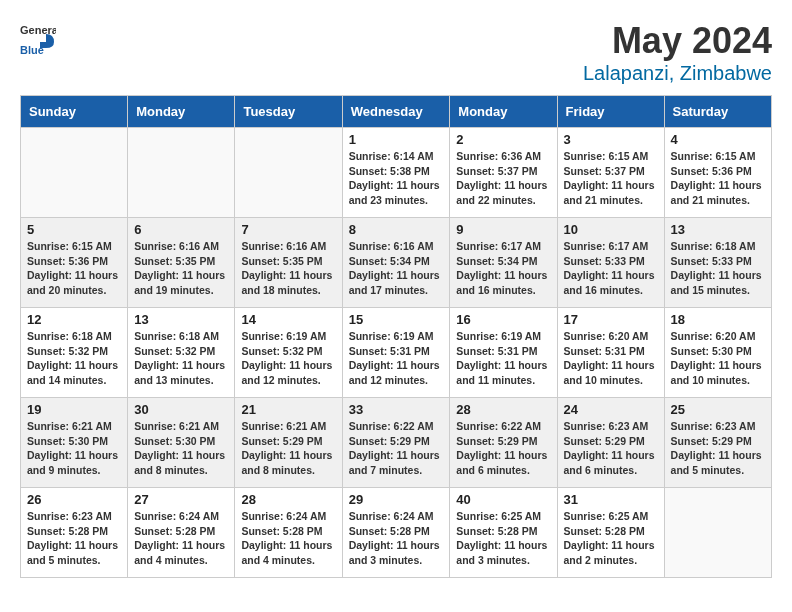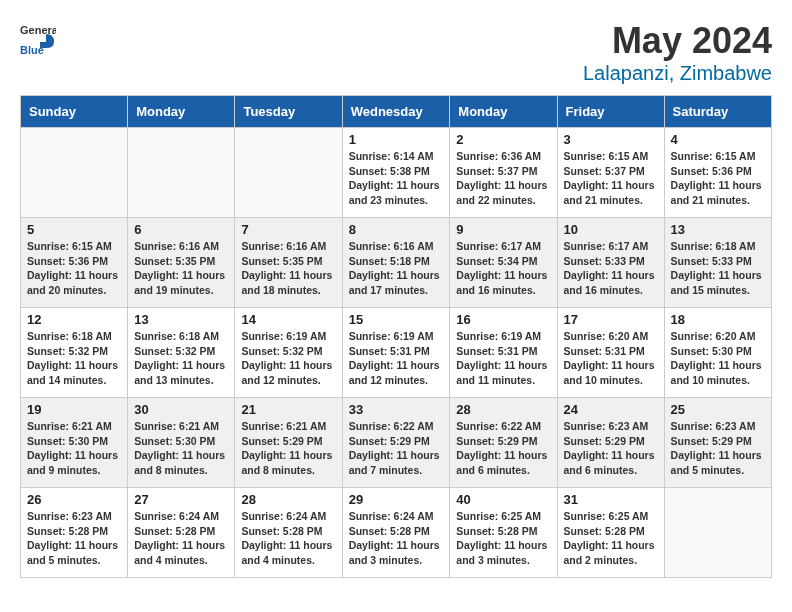--- a/index.html
+++ b/index.html
@@ -155,21 +155,21 @@
         <td>
           <div class="day-number">7</div>
           <div class="day-info">Sunrise: 6:16 AM
 Sunset: 5:35 PM
 Daylight: 11 hours
 and 18 minutes.</div>
         </td>
         <td>
           <div class="day-number">8</div>
           <div class="day-info">Sunrise: 6:16 AM
-Sunset: 5:18 PM
+Sunset: 5:34 PM
 Daylight: 11 hours
 and 17 minutes.</div>
         </td>
         <td>
           <div class="day-number">9</div>
           <div class="day-info">Sunrise: 6:17 AM
 Sunset: 5:34 PM
 Daylight: 11 hours
 and 16 minutes.</div>
         </td>

